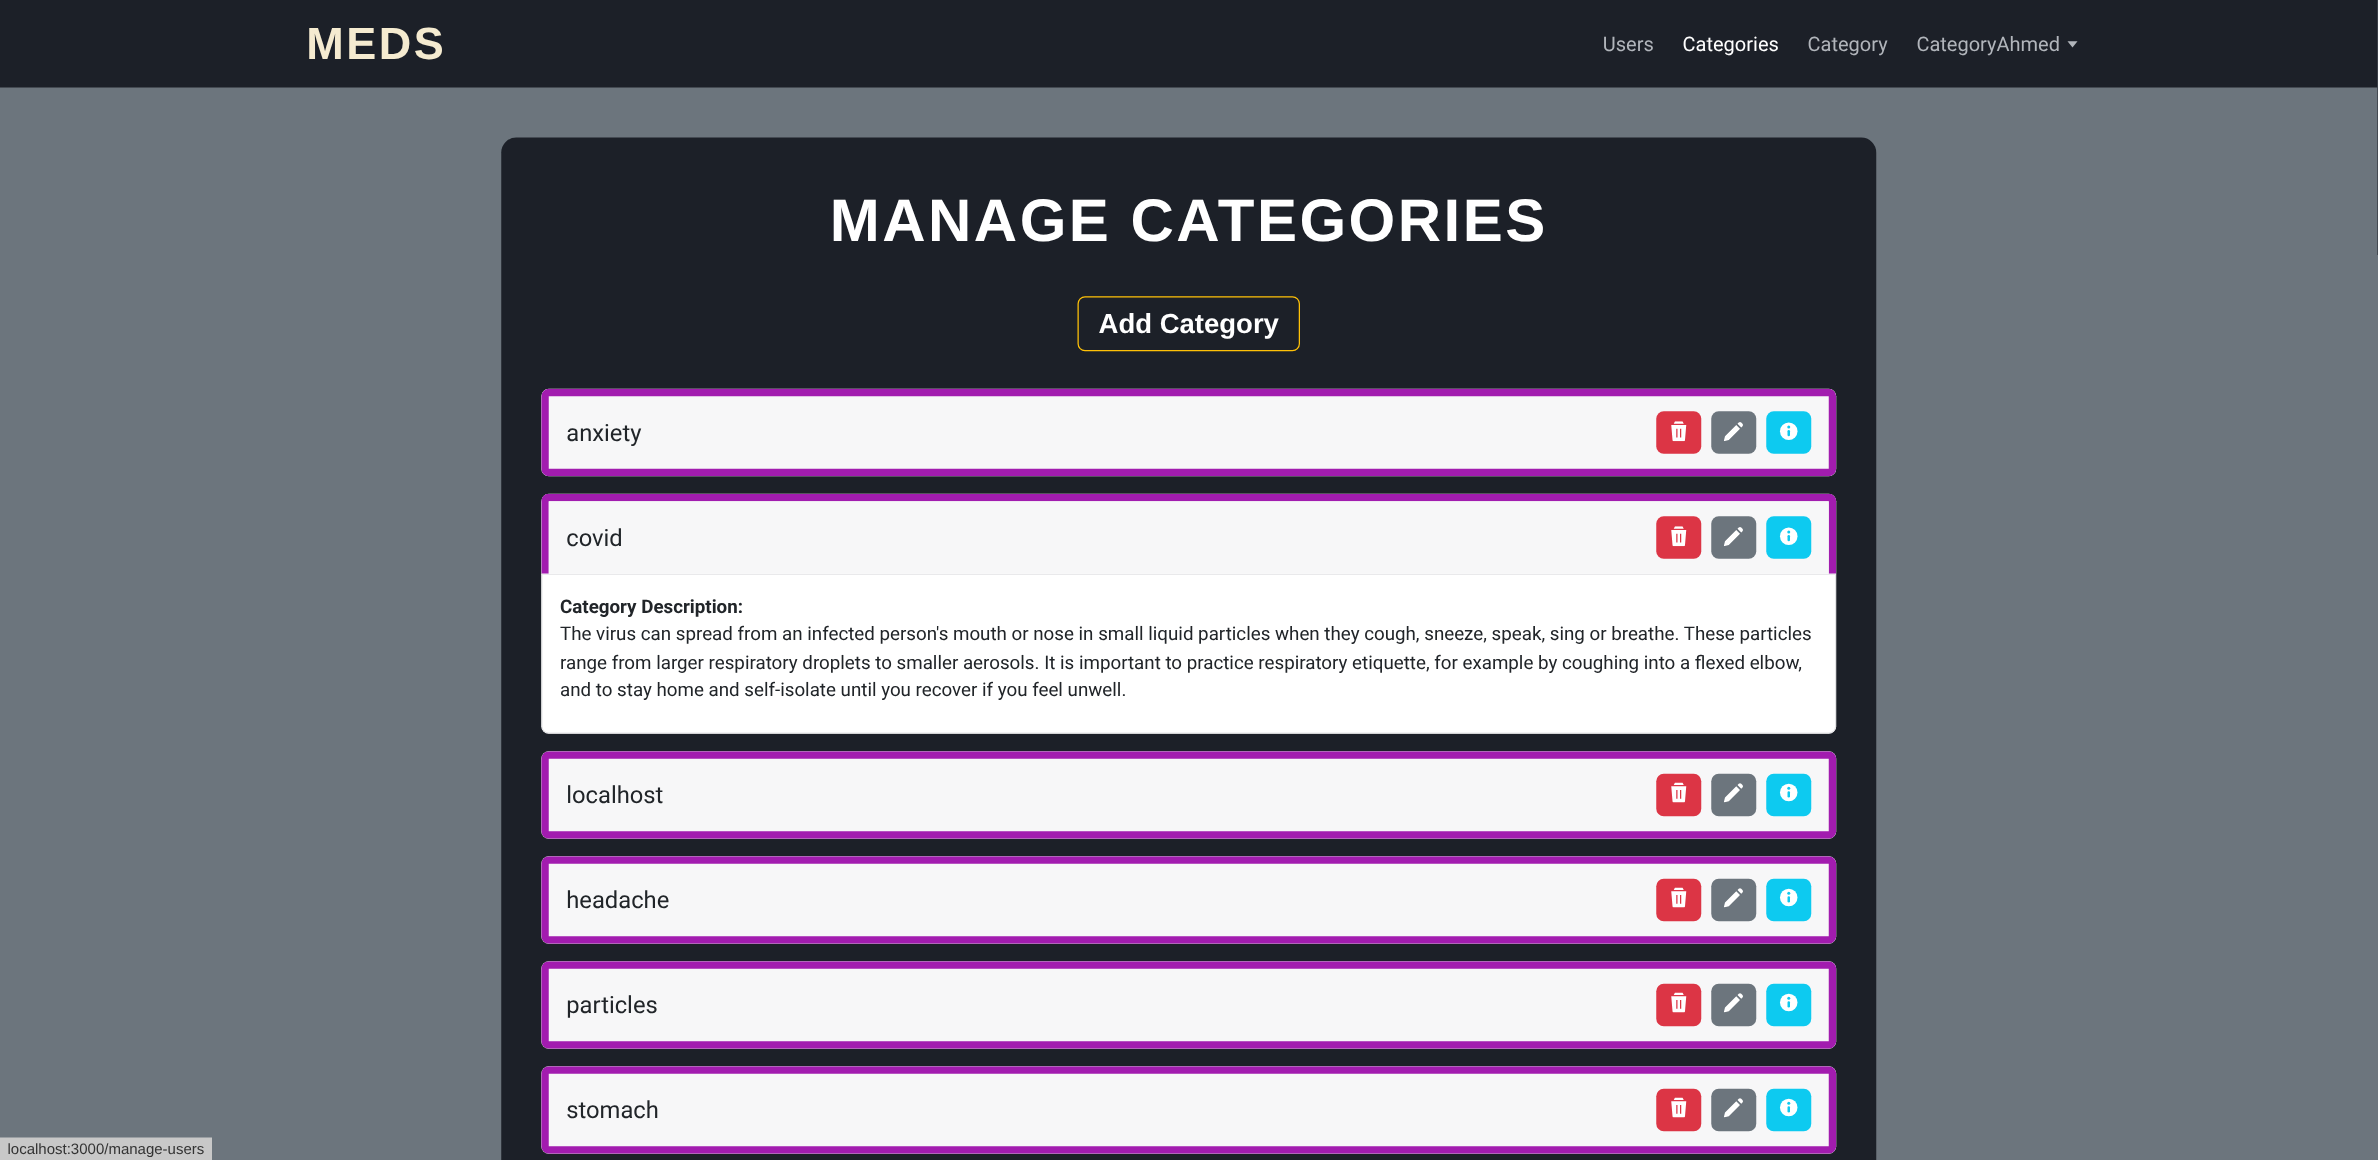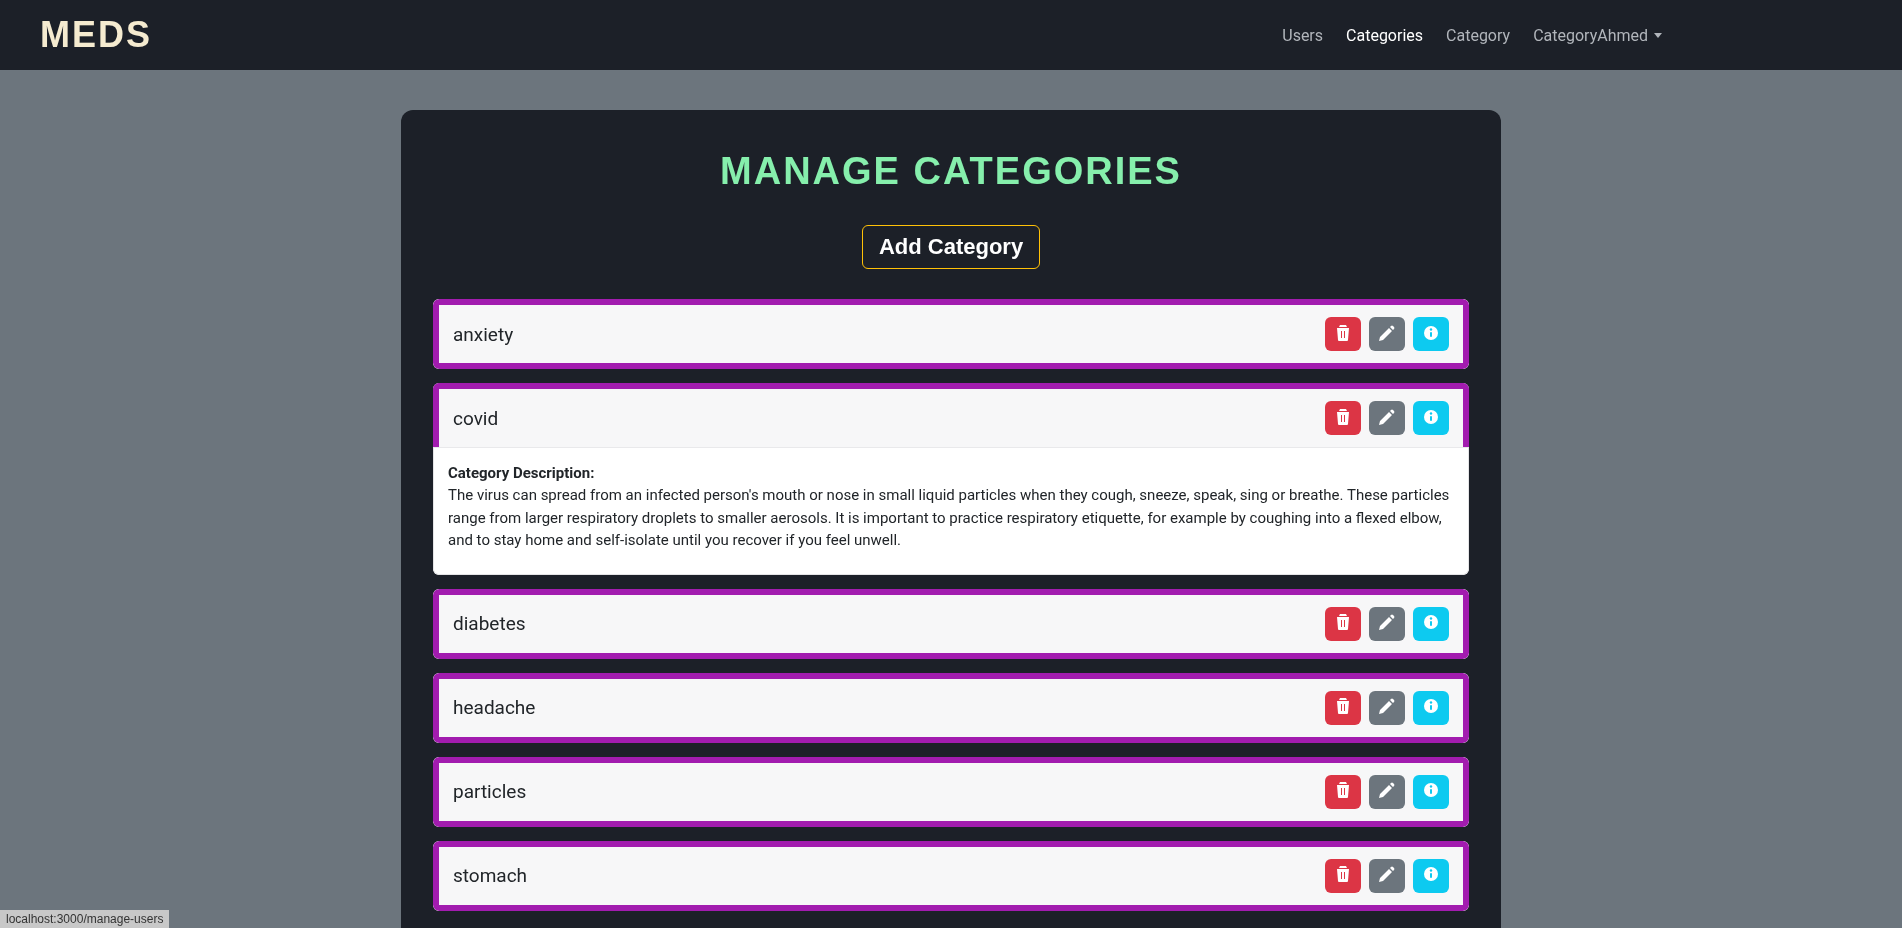--- a/index.html
+++ b/index.html
@@ -18,20 +18,21 @@
   display: flex;
   align-items: center;
   height: 70px;
 }
 .navbar .brand {
   font-family: Impact, "Arial Black", sans-serif;
   font-size: 36px;
   font-weight: 900;
   color: #f5ebd0;
   letter-spacing: 2px;
+  margin-left: 205px;
 }
 .navbar .nav-center {
   flex: 1;
   display: flex;
   gap: 23px;
   margin-left: 335px;
   justify-content: flex-end;
 }
 .navbar a {
   color: #b1b5bb;
@@ -60,23 +61,23 @@
 }
 .container {
   max-width: 1100px;
   margin: 40px auto 0 auto;
   background-color: #1c2028;
   border-radius: 12px;
   padding: 40px 32px;
 }
 .page-title {
   font-family: Impact, "Arial Black", sans-serif;
-  font-size: 38px;
+  font-size: 48px;
   font-weight: 900;
-  color: #86efac;
+  color: #ffffff;
   text-align: center;
   letter-spacing: 2px;
   margin-bottom: 32px;
 }
 .add-btn-wrap {
   text-align: center;
   margin-bottom: 30px;
 }
 .add-btn {
   display: inline-block;
@@ -232,21 +233,21 @@
             </button>
           </div>
         </div>
         <div class="accordion-body">
           <span class="desc-label">Category Description:</span>
           <div class="desc-text">The virus can spread from an infected person's mouth or nose in small liquid particles when they cough, sneeze, speak, sing or breathe. These particles range from larger respiratory droplets to smaller aerosols. It is important to practice respiratory etiquette, for example by coughing into a flexed elbow, and to stay home and self-isolate until you recover if you feel unwell.</div>
         </div>
       </div>
       <div class="accordion-item">
         <div class="accordion-header">
-          <span class="accordion-title">diabetes</span>
+          <span class="accordion-title">localhost</span>
           <div class="accordion-actions">
             <button class="action-btn btn-delete">
               <span><svg width="14" height="16" viewBox="0 0 14 16">
                   <path d="M1 3h12l-1 12a1 1 0 0 1-1 1H3a1 1 0 0 1-1-1L1 3zm3-3h6l1 2H3l1-2zM5 6v7h1V6H5zm3 0v7h1V6H8z"></path>
                 </svg></span>
             </button>
             <button class="action-btn btn-edit">
               <span><svg width="16" height="16" viewBox="0 0 16 16">
                   <path d="M0 16l1-4 9-9 3 3-9 9-4 1zm11-14l1-1a1.5 1.5 0 0 1 2 0l1 1a1.5 1.5 0 0 1 0 2l-1 1-3-3z"></path>
                 </svg></span>

